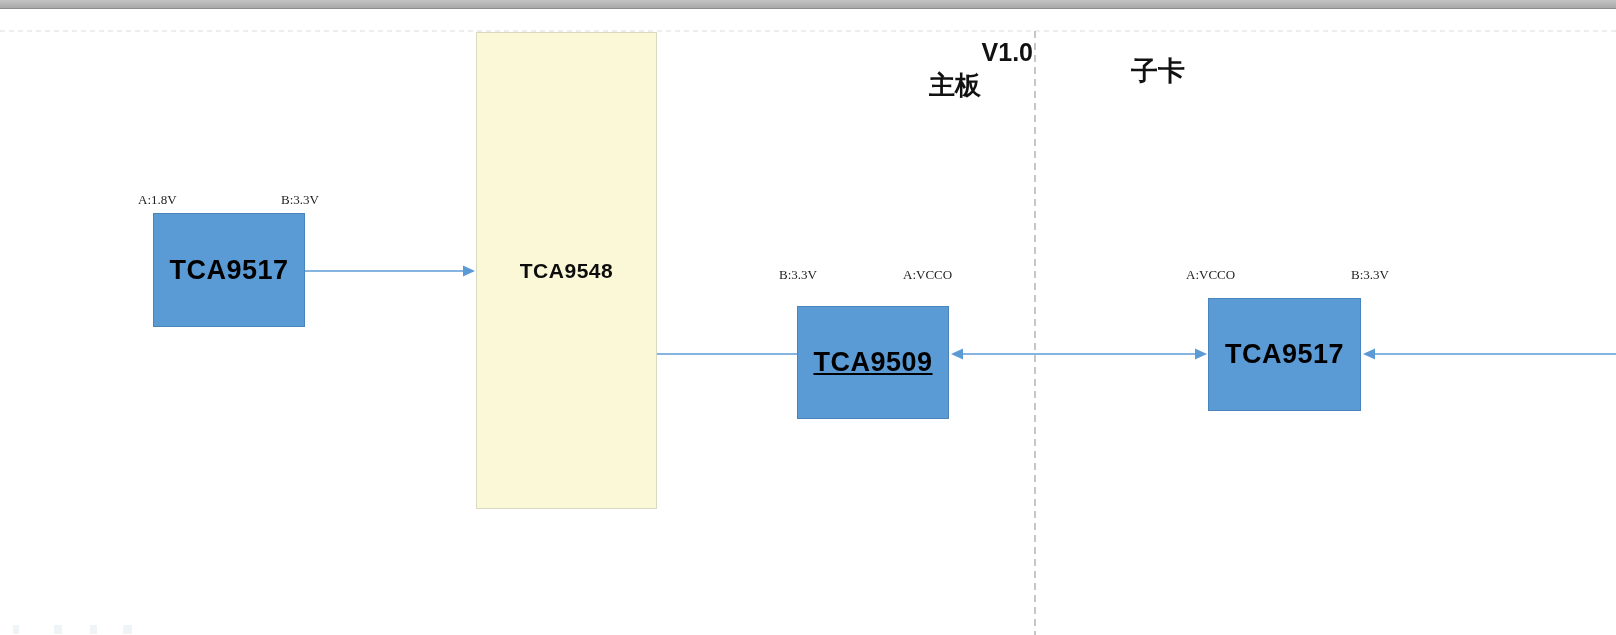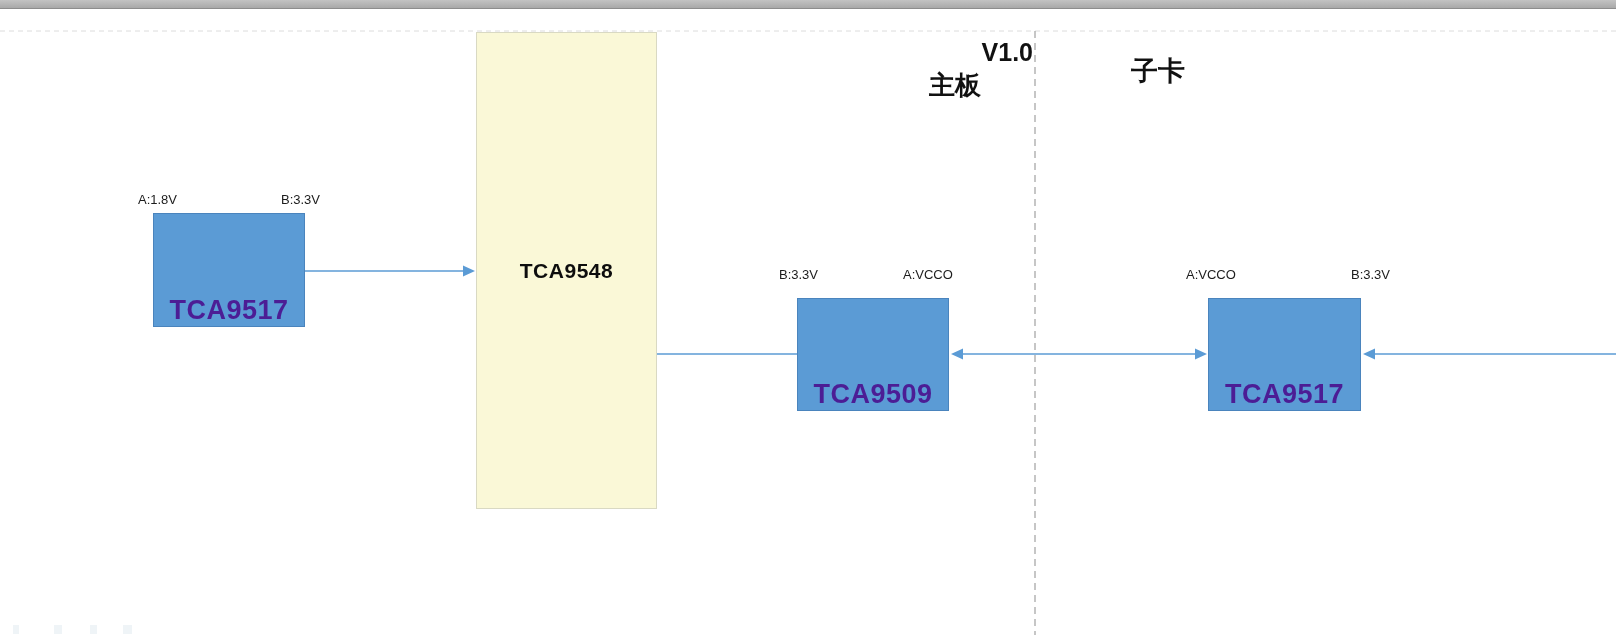--- a/index.html
+++ b/index.html
@@ -29,42 +29,42 @@
   .shape {
     position: absolute;
     box-sizing: border-box;
     display: flex;
     align-items: center;
     justify-content: center;
   }
   .chip {
     background: #5B9BD5;
     border: 1px solid #4a84bd;
-    color: #4c1d95;
+    color: #000000;
     font-weight: bold;
-    align-items: flex-end;
   }
   .chip-name { font-size: 27px; letter-spacing: 0.5px; }
   .mux {
     background: #faf8d7;
     border: 1px solid #d9d9c3;
     color: #0d0d0d;
     font-weight: bold;
   }
   .mux-name { font-size: 21px; letter-spacing: 0.5px; }
   .chip-left-tca9517  { left: 153px; top: 213px; width: 152px; height: 114px; }
   .mux-tca9548        { left: 476px; top: 32px;  width: 181px; height: 477px; }
-  .chip-tca9509       { left: 797px; top: 298px; width: 152px; height: 113px; }
+  .chip-tca9509       { left: 797px; top: 306px; width: 152px; height: 113px; text-decoration: underline; }
   .chip-right-tca9517 { left: 1208px; top: 298px; width: 153px; height: 113px; }
   
   .pin-label {
     position: absolute;
     font-size: 13px;
     color: #1c1c1c;
     white-space: nowrap;
+    font-family: Liberation Serif, serif;
   }
   
   .hdr {
     position: absolute;
     font-weight: bold;
     color: #111111;
     white-space: nowrap;
   }
   .hdr-version { left: 929px; top: 38px; width: 104px; text-align: right; font-size: 25px; }
   .hdr-board   { left: 929px; top: 68px; width: 108px; text-align: left; font-size: 26px; }

